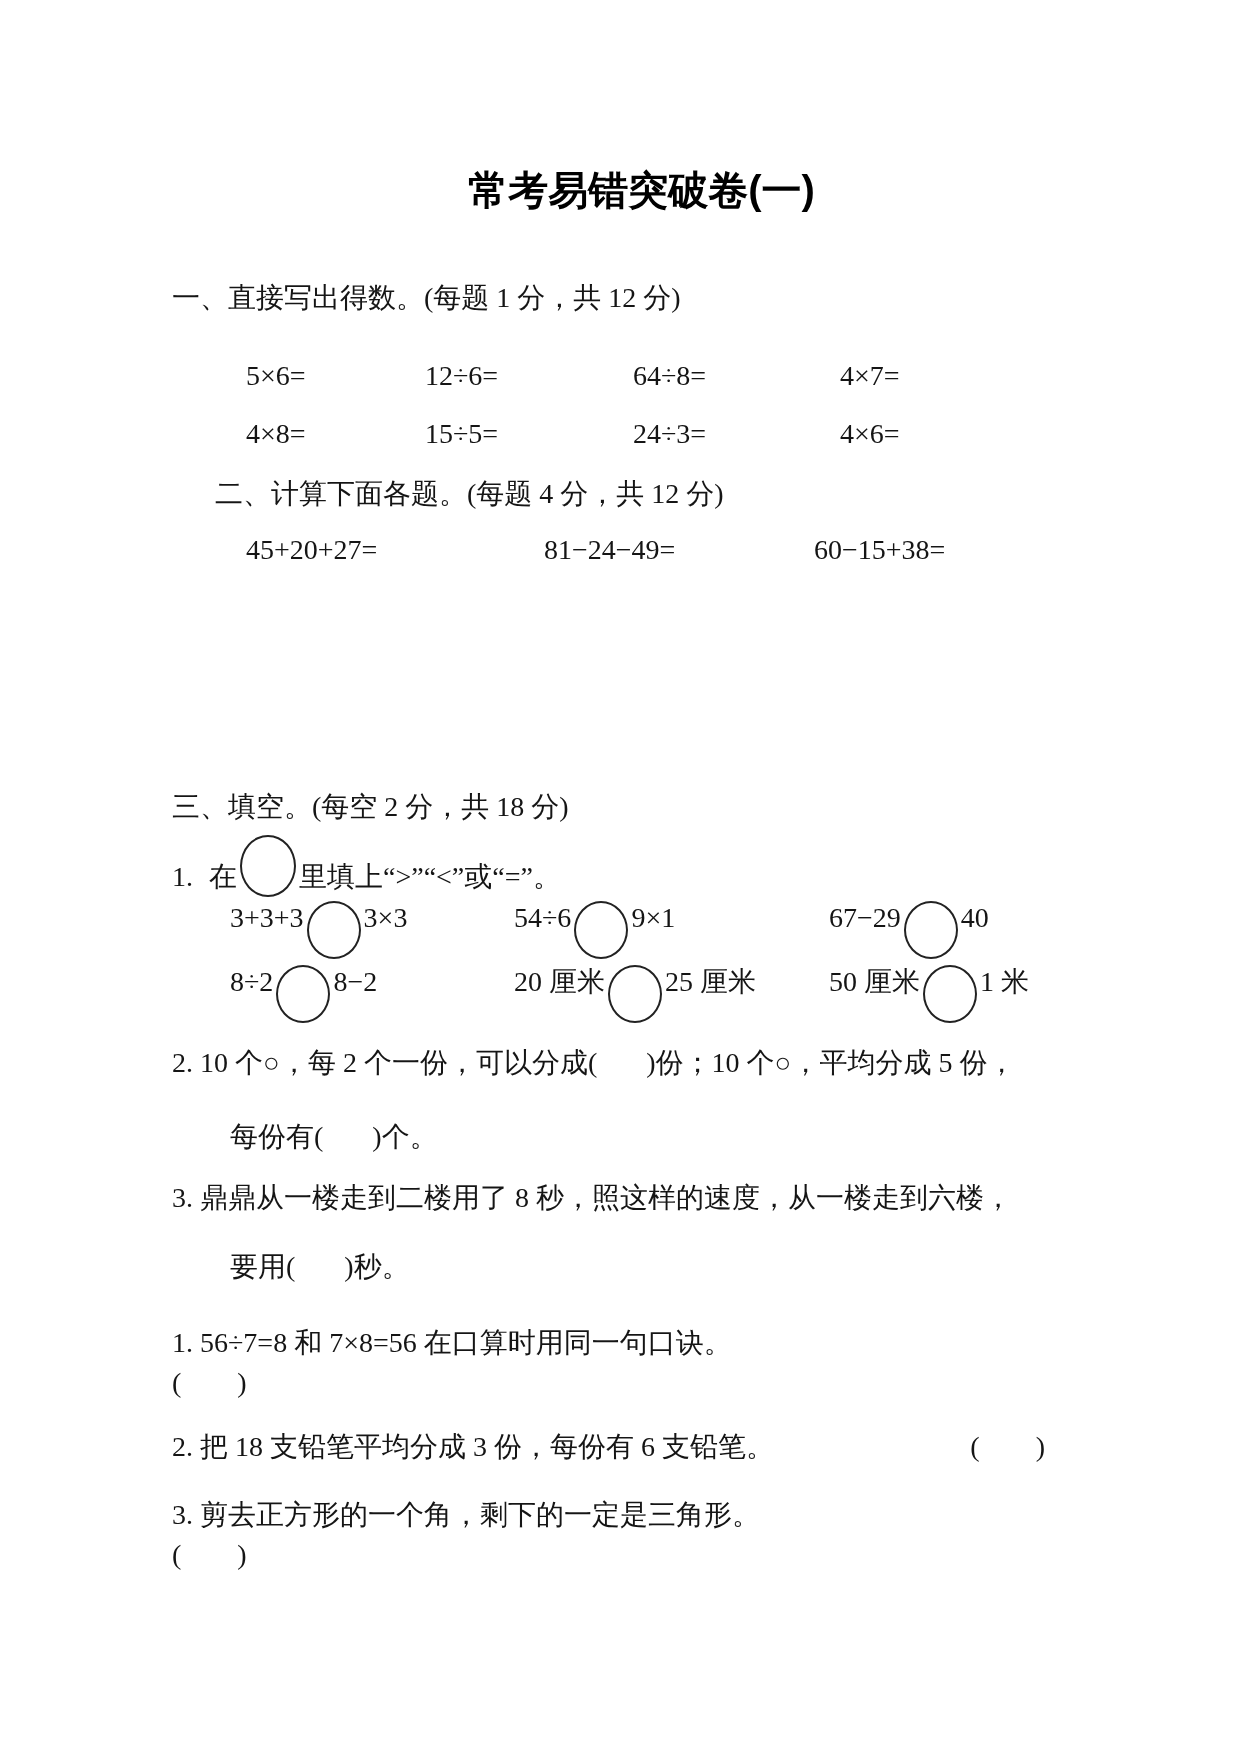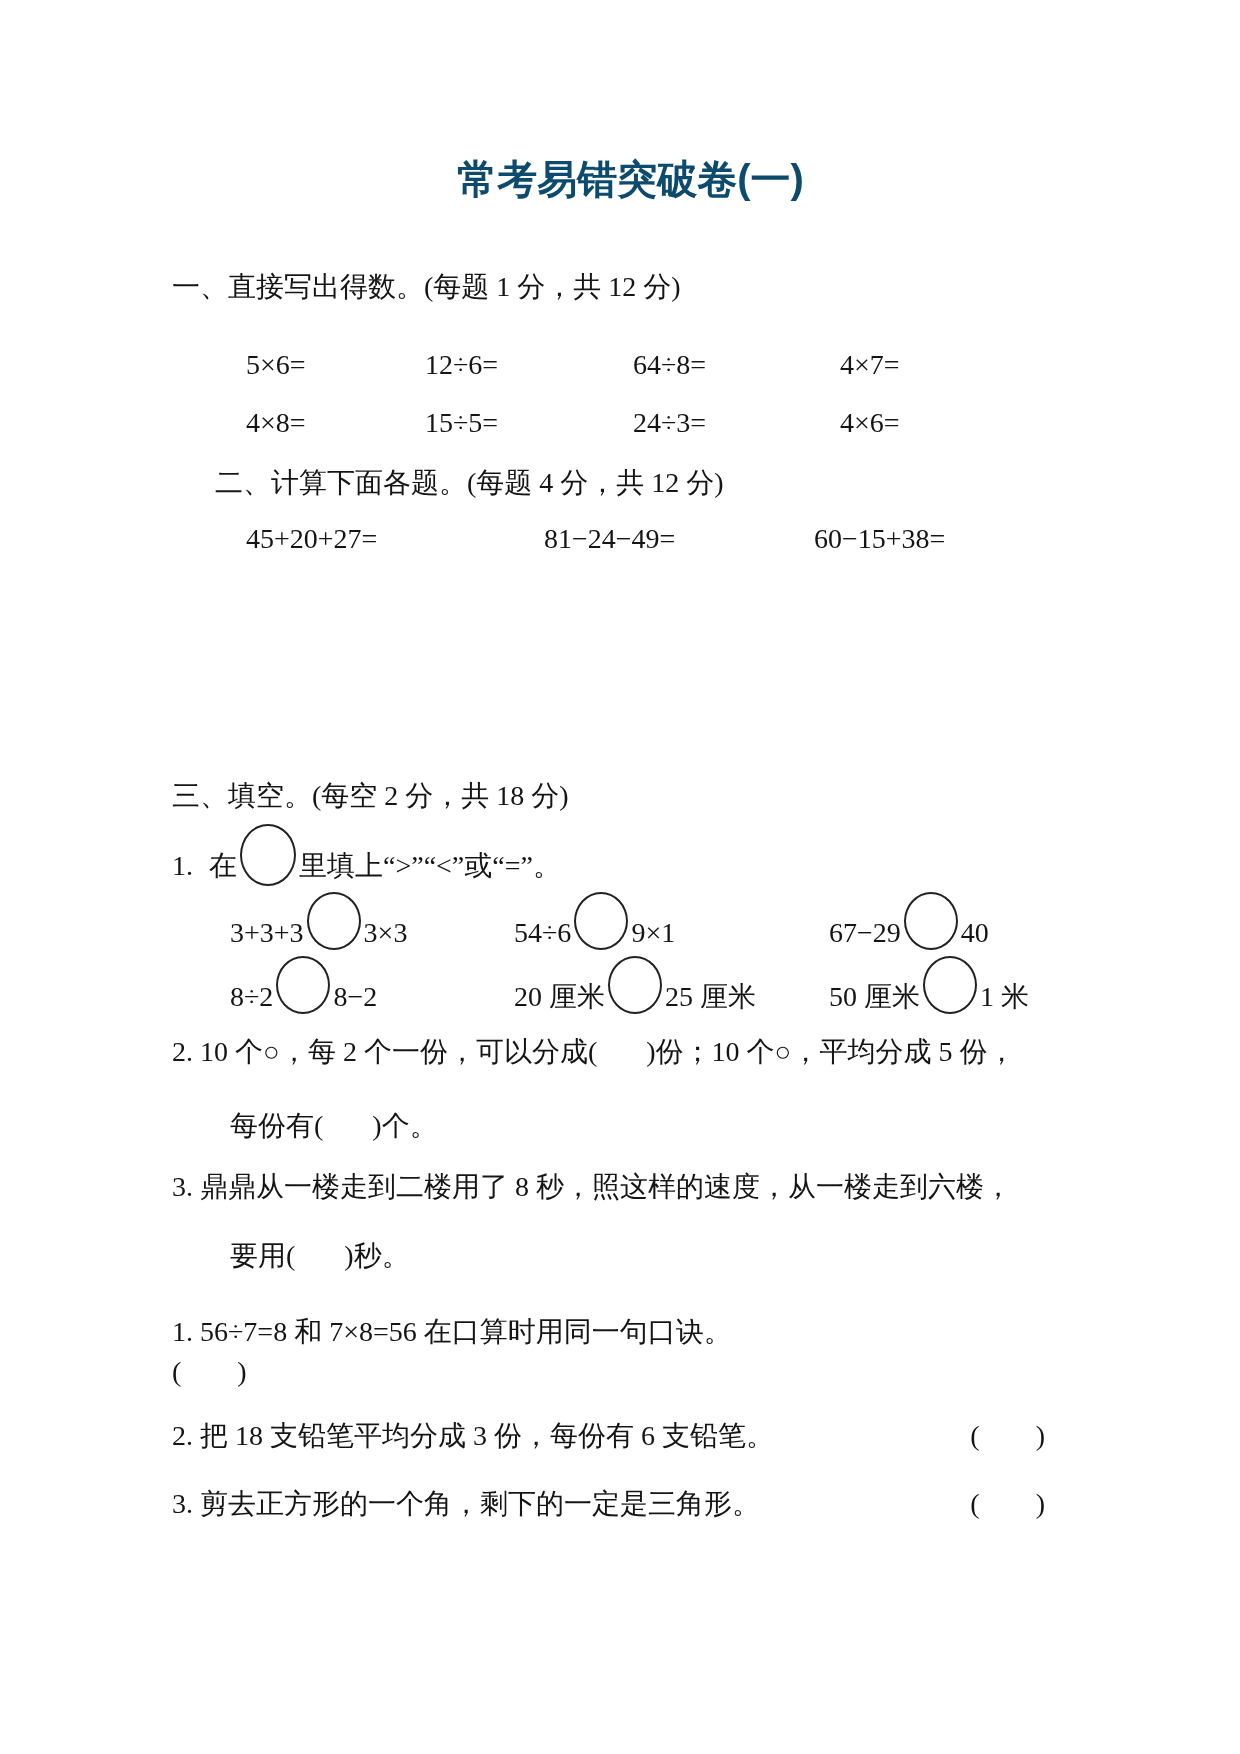--- a/index.html
+++ b/index.html
@@ -8,25 +8,25 @@
     width:1240px; height:1754px;
     background:#ffffff;
     color:#151515;
     font-family:"Liberation Serif","DejaVu Serif",serif;
     font-size:28px;
     overflow:hidden;
   }
   .content { padding:152px 0 0 172px; width:873px; }
 
   .title {
-    margin:5px; padding-left:34px; width:839px;
+    margin:16px; padding-left:34px; width:839px;
     text-align:center;
     font-family:"Liberation Sans","DejaVu Sans",sans-serif;
     font-weight:700; font-size:40px; line-height:44px;
-    color:#0c4a6e;
+    color:#000000;
   }
 
   .sec-header { line-height:40px; }
   .mt-s1 { margin-top:66px; }
   .mt-s2 { margin-top:20px;margin-left:43px; }
   .mt-s3 { margin-top:217px; }
   .mt-s4 { margin-top:16px; }
 
   .calc4 { display:grid; margin-left:74px; grid-template-columns:179px 208px 207px 1fr; line-height:40px; }
   .calc3 { display:grid; margin-left:74px; grid-template-columns:298px 270px 1fr; line-height:40px; }
@@ -44,34 +44,34 @@
     border:2px solid #222;
     border-radius:50%;
     margin:0 3px;
     background:transparent;
   }
   .item1-row .circle { width:56px; height:62px; }
 
   .cmp-grid { display:grid; margin-left:58px; grid-template-columns:284px 315px 1fr; }
   .cmp-r1 { margin-top:4px; }
   .cmp-r2 { margin-top:4px; }
-  .cmp { display:flex; align-items:flex-end; height:60px; }
+  .cmp { display:flex; align-items:flex-start; height:60px; }
   .cmp .t { line-height:34px; white-space:pre; }
 
   .line { line-height:40px; white-space:pre-wrap; }
   .item2-l1 { margin-top:18px; }
   .item2-l2 { margin-top:34px; margin-left:58px; }
   .item3-l1 { margin-top:21px; }
   .item3-l2 { margin-top:29px; margin-left:58px; }
 
   .judge { display:flex; justify-content:space-between; line-height:40px; }
   .judge .j-blank { white-space:pre; }
   .j1 { margin-top:36px;flex-direction:column; }
   .j2 { margin-top:24px; }
-  .j3 { margin-top:28px; }
+  .j3 { margin-top:28px;flex-direction:column; }
 </style>
 </head>
 <body>
 
 <div class="page">
   <div class="content">
 
     <h1 class="title">常考易错突破卷(一)</h1>
 
     <div class="sec-header mt-s1">一、直接写出得数。(每题 1 分，共 12 分)</div>

